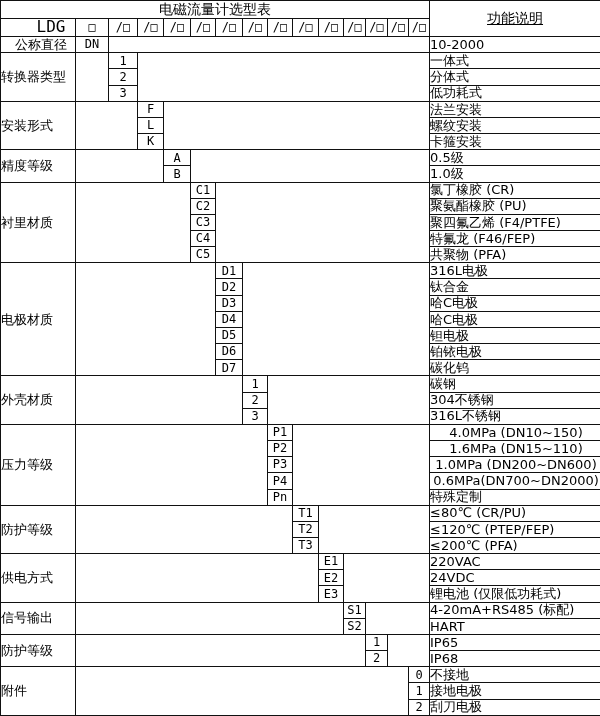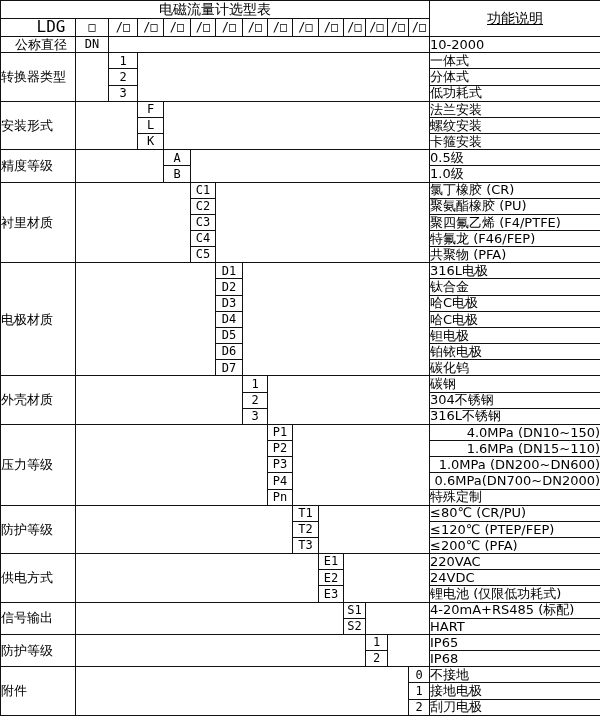--- a/index.html
+++ b/index.html
@@ -15,21 +15,21 @@
   .title{font-size:14px;text-align:center;font-weight:normal;}
   .fnh{font-size:14px;text-align:center;text-decoration:underline;}
   .cat{font-size:13px;text-align:left;}
   .cat-left{text-align:left;padding-left:14px;}
   .ldg{font-size:16px;text-align:center;padding-left:26px;
        font-family:"DejaVu Sans Mono",monospace;}
   .code{font-size:12px;text-align:center;
         font-family:"DejaVu Sans Mono",monospace;}
   .slot{font-size:12px;}
   .desc{font-size:13px;text-align:left;}
-  .desc.left{text-align:right;padding-left:2px;}
+  .desc.left{text-align:center;padding-left:2px;}
   .empty{background:#ffffff;}
   tr{height:16px;}
   tr.title-row{height:18px;}
 </style>
 </head>
 <body>
 
 <div class="page">
 <table class="sel">
   <colgroup>

